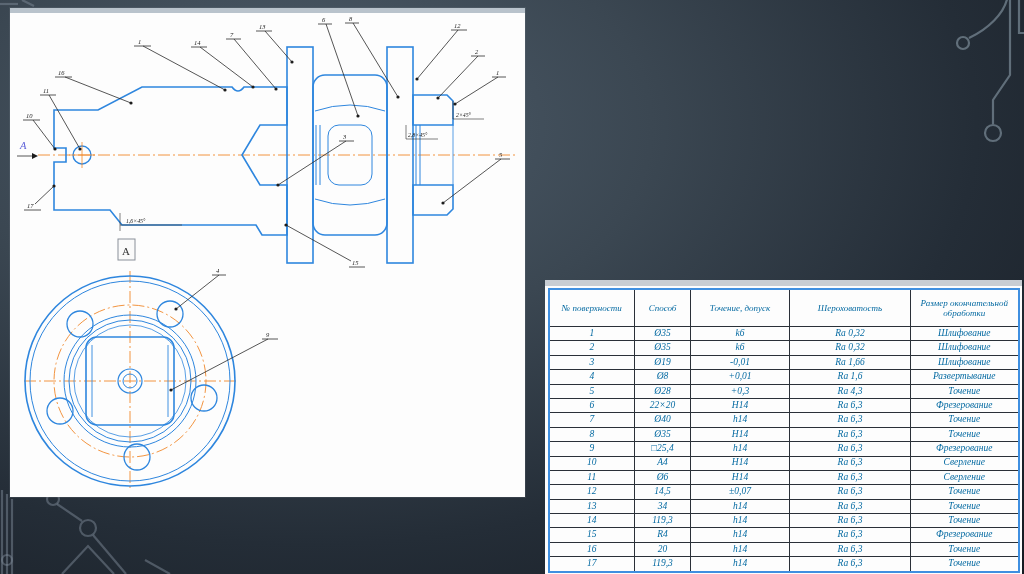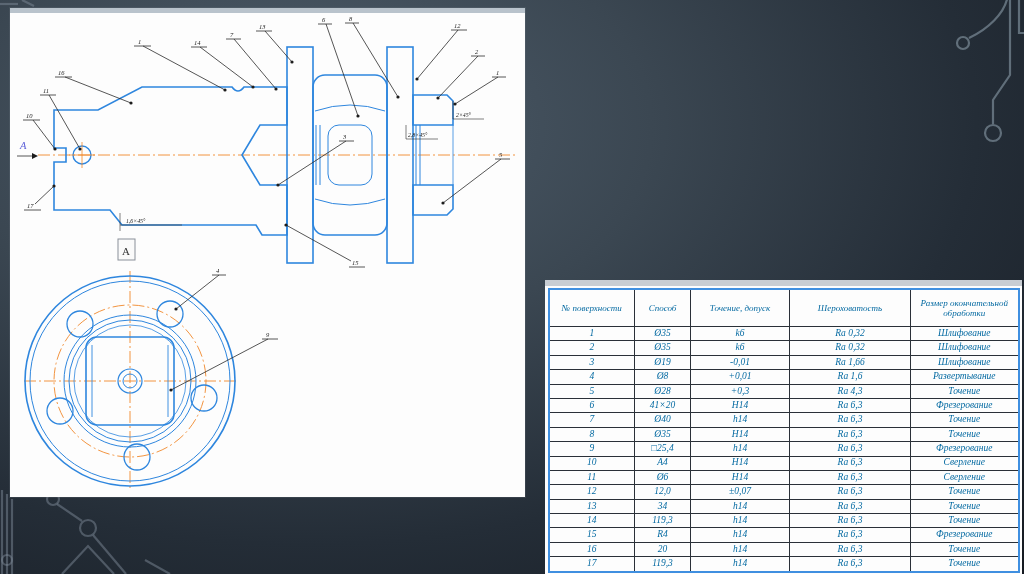--- a/index.html
+++ b/index.html
@@ -313,21 +313,21 @@
           </tr>
           <tr>
             <td>5</td>
             <td>Ø28</td>
             <td>+0,3</td>
             <td>Ra 4,3</td>
             <td>Точение</td>
           </tr>
           <tr>
             <td>6</td>
-            <td>41×20</td>
+            <td>22×20</td>
             <td>H14</td>
             <td>Ra 6,3</td>
             <td>Фрезерование</td>
           </tr>
           <tr>
             <td>7</td>
             <td>Ø40</td>
             <td>h14</td>
             <td>Ra 6,3</td>
             <td>Точение</td>
@@ -355,21 +355,21 @@
           </tr>
           <tr>
             <td>11</td>
             <td>Ø6</td>
             <td>H14</td>
             <td>Ra 6,3</td>
             <td>Сверление</td>
           </tr>
           <tr>
             <td>12</td>
-            <td>12,0</td>
+            <td>14,5</td>
             <td>±0,07</td>
             <td>Ra 6,3</td>
             <td>Точение</td>
           </tr>
           <tr>
             <td>13</td>
             <td>34</td>
             <td>h14</td>
             <td>Ra 6,3</td>
             <td>Точение</td>

